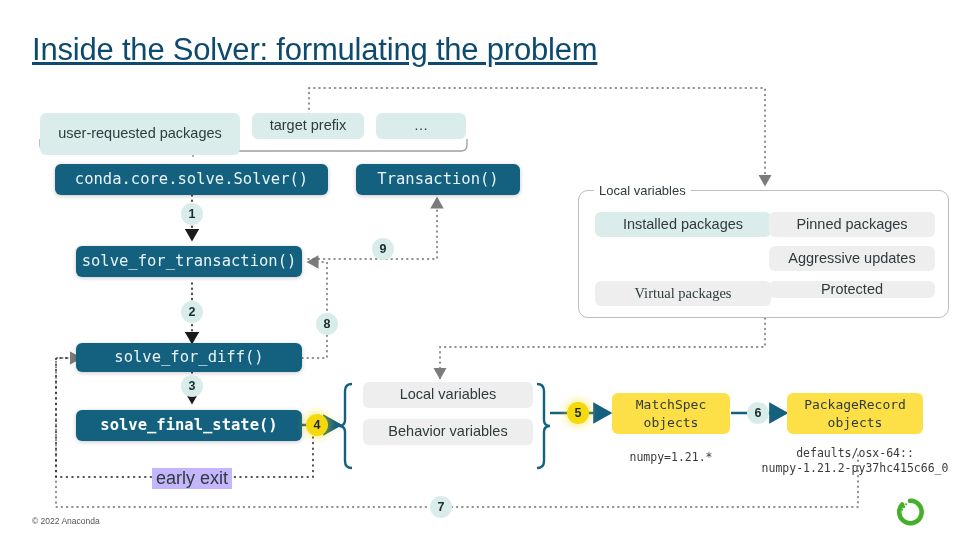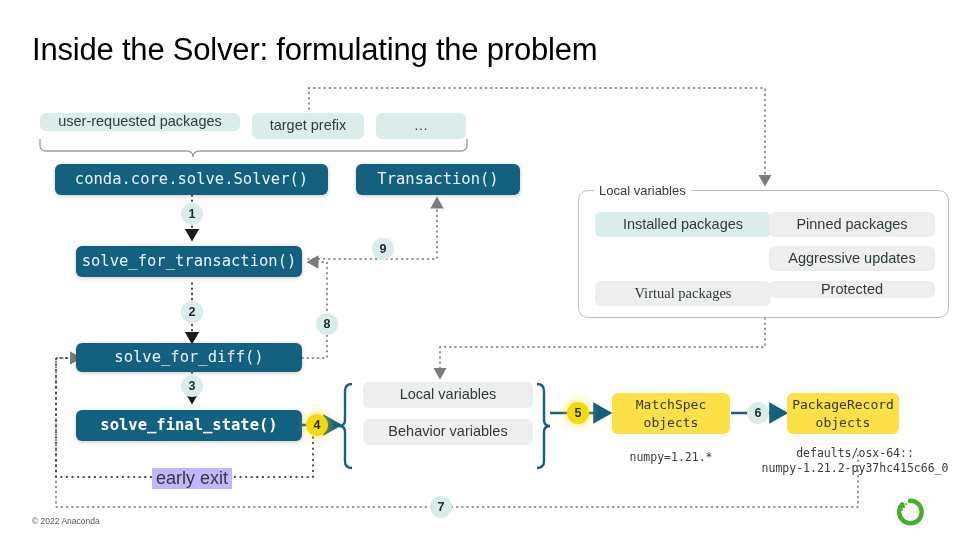--- a/index.html
+++ b/index.html
@@ -27,23 +27,24 @@
     pointer-events: none;
   }
 
   
   .slide-title {
     position: absolute;
     left: 32px;
     top: 32px;
     font-size: 31px;
     font-weight: 400;
-    color: #000000;
+    color: #0c4a6e;
     letter-spacing: -0.2px;
     white-space: nowrap;
+    text-decoration: underline;
   }
 
   
   .pill {
     position: absolute;
     box-sizing: border-box;
     border-radius: 6px;
     display: flex;
     align-items: center;
     justify-content: center;
@@ -230,21 +231,21 @@
       <path d="M309,130 L309,88 L765,88 L765,185" fill="none" stroke="#6b6b6b" stroke-width="1.5" stroke-dasharray="1 4.2" stroke-linecap="round" marker-end="url(#arrowGray)"></path>
     </g>
 
     <g>
       <path d="M765,318 L765,347 L440,347 L440,378" fill="none" stroke="#6b6b6b" stroke-width="1.5" stroke-dasharray="1 4.2" stroke-linecap="round" marker-end="url(#arrowGray)"></path>
     </g>
   </svg>
 
   <div class="slide-title">Inside the Solver: formulating the problem</div>
 
-  <div class="pill pill-teal" style="left:40px; top:113px; width:200px; height:18px;">
+  <div class="pill pill-teal" style="left:40px; top:113px; width:200px; height:42px;">
     <span>user-requested packages</span>
   </div>
   <div class="pill pill-teal" style="left:252px; top:113px; width:112px; height:26px;">
     <span>target prefix</span>
   </div>
   <div class="pill pill-teal" style="left:376px; top:113px; width:90px; height:26px;">
     <span>…</span>
   </div>
 
   <div class="pill pill-dark" style="left:55px; top:164px; width:273px; height:31px;">
@@ -289,21 +290,21 @@
   <div class="pill pill-gray" style="left:363px; top:419px; width:170px; height:26px;">
     <span>Behavior variables</span>
   </div>
 
   <div class="pill pill-mono-teal" style="left:612px; top:393px; width:118px; height:41px;">
     <span>MatchSpec</span>
     <span>objects</span>
   </div>
   <div class="caption" style="left:604px; top:450px; width:134px;">numpy=1.21.*</div>
 
-  <div class="pill pill-mono-teal" style="left:787px; top:393px; width:112px; height:41px;">
+  <div class="pill pill-mono-teal" style="left:787px; top:393px; width:136px; height:41px;">
     <span>PackageRecord</span>
     <span>objects</span>
   </div>
   <div class="caption" style="left:750px; top:446px; width:210px;">defaults/osx-64::</div>
   <div class="caption" style="left:750px; top:461px; width:210px;">numpy-1.21.2-py37hc415c66_0</div>
 
   <div class="step step-teal" style="left:181px; top:203px;">1</div>
   <div class="step step-teal" style="left:181px; top:301px;">2</div>
   <div class="step step-teal" style="left:181px; top:375px;">3</div>
   <div class="step step-yellow" style="left:306px; top:414px;">4</div>

